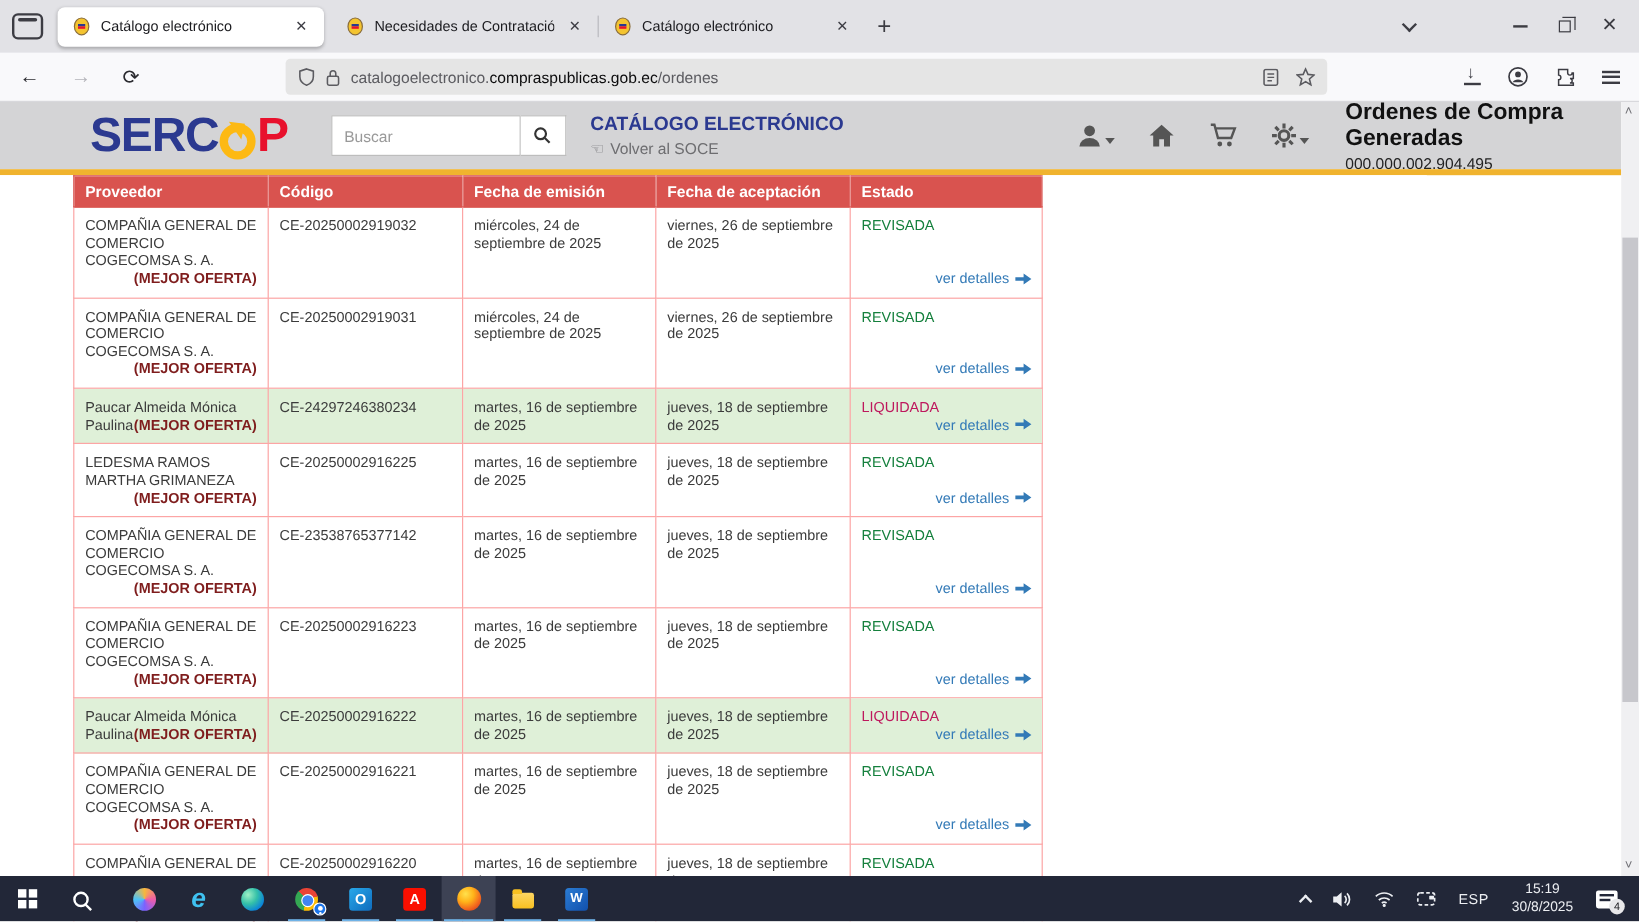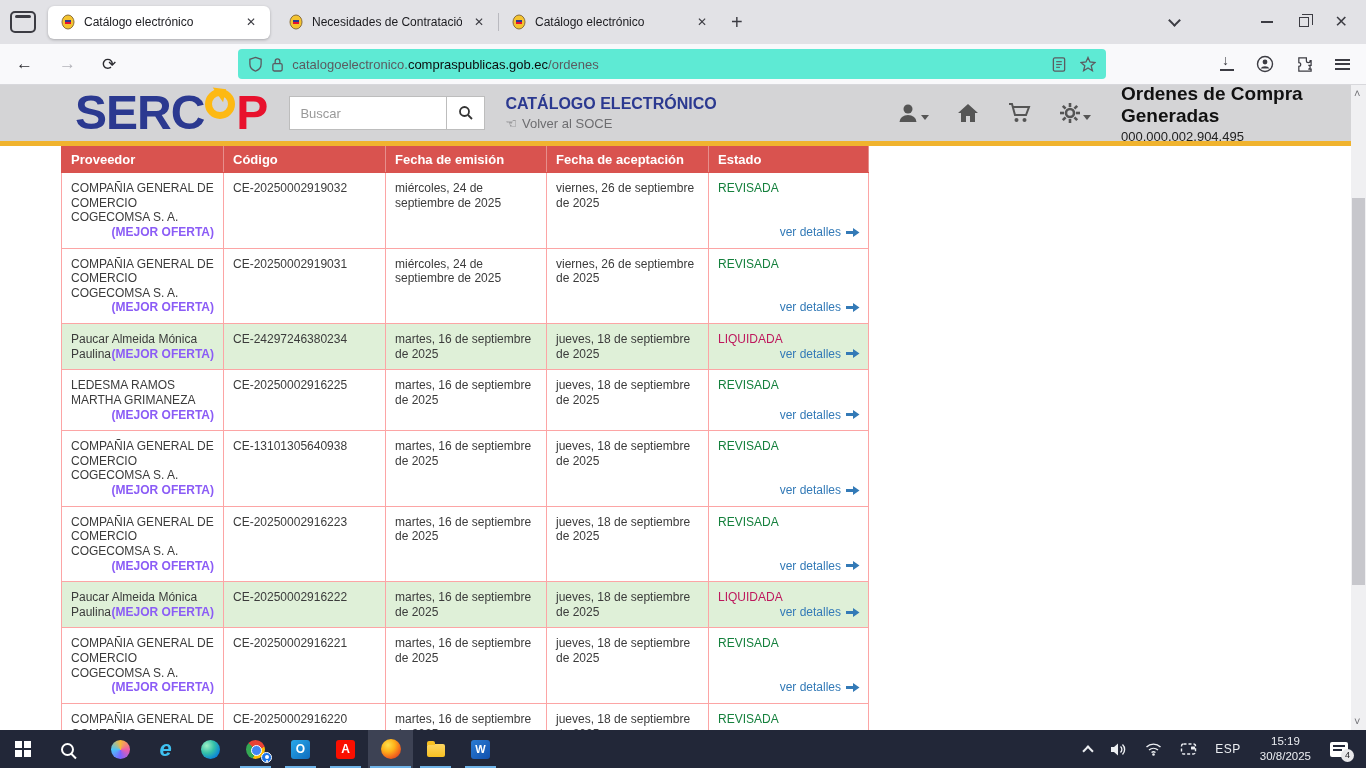--- a/index.html
+++ b/index.html
@@ -23,39 +23,39 @@
   .win-restore::before { content:""; position:absolute; top:-4px; left:2px; width:10px; height:10px; border:1.5px solid #3c3c43; border-bottom:none; border-left:none; }
   .win-close { font-size:16px; line-height:16px; }
 
   
   .crest { width:16px; height:16px; flex:0 0 16px; }
 
   
   .navbar { position:absolute; top:44px; left:0; right:0; height:41px; background:#f9f9fb; border-bottom:1px solid #d8d8dc; display:flex; align-items:center; }
   .nav-btn { font-size:17px; color:#2b2b30; padding:4px 10px; margin-left:6px; }
   .nav-btn.disabled { color:#b4b4ba; }
-  .urlbar { margin-left:112px; width:868px; height:30px; background:#5eead4; border-radius:4px; display:flex; align-items:center; padding:0 10px; gap:8px; }
+  .urlbar { margin-left:112px; width:868px; height:30px; background:#e5e5e5; border-radius:4px; display:flex; align-items:center; padding:0 10px; gap:8px; }
   .url-text { font-size:13px; color:#5b5b60; flex:1; white-space:nowrap; overflow:hidden; }
   .url-text .domain { color:#0c0c0d; }
   .urlbar-end { display:flex; align-items:center; gap:14px; }
   .toolbar-icons { display:flex; align-items:center; gap:22px; margin-left:auto; padding-right:16px; color:#3c3c43; }
   .dl-icon { position:relative; width:14px; height:14px; }
   .dl-icon::before { content:"↓"; position:absolute; top:-5px; left:2px; font-size:14px; font-weight:bold; }
   .dl-icon::after { content:""; position:absolute; bottom:0; left:0; width:14px; height:2px; background:#3c3c43; }
   .hamburger { width:15px; height:11px; border-top:2px solid #3c3c43; border-bottom:2px solid #3c3c43; position:relative; }
   .hamburger::after { content:""; position:absolute; top:2.5px; left:0; width:15px; height:2px; background:#3c3c43; }
 
   
   .site-header { position:absolute; top:85px; left:0; width:1351px; height:56px; background:#d4d4d6; display:flex; align-items:center; }
-  .logo { margin-left:75px; font-size:48px; font-weight:bold; letter-spacing:-1px; display:flex; align-items:flex-start; line-height:1; }
+  .logo { margin-left:75px; font-size:40px; font-weight:bold; letter-spacing:-1px; display:flex; align-items:flex-end; line-height:1; }
   .logo .p1 { color:#2b3990; }
   .logo .ring { width:30px; height:30px; border:7px solid #fdb913; border-radius:50%; margin:0 1px; position:relative; }
   .logo .ring::after { content:""; position:absolute; top:-9px; right:-3px; border-left:9px solid transparent; border-right:9px solid transparent; border-bottom:10px solid #fdb913; transform:rotate(55deg); }
   .logo .p2 { color:#e8112d; }
-  .searchwrap { display:flex; margin-left:22px; }
+  .searchwrap { display:flex; margin-left:36px; }
   .search-input { width:158px; height:34px; border:1px solid #bdbdbd; background:#fff; padding:0 10px; font-size:13px; color:#333; font-family:"Liberation Sans",sans-serif; }
   .search-input::placeholder { color:#999; }
   .search-btn { width:38px; height:34px; background:#fff; border:1px solid #bdbdbd; border-left:none; display:flex; align-items:center; justify-content:center; }
   .hdr-titles { margin-left:20px; }
   .hdr-title { font-size:16px; font-weight:bold; color:#2b3990; }
   .hdr-sub { font-size:13px; color:#6d6d70; margin-top:3px; display:flex; align-items:center; gap:5px; }
   .hdr-icons { display:flex; align-items:center; gap:28px; margin-left:auto; }
   .hicon { display:flex; align-items:flex-end; gap:2px; }
   .caret-dn { width:0; height:0; border-left:4px solid transparent; border-right:4px solid transparent; border-top:5px solid #555; margin-bottom:4px; }
   .hdr-counter { margin-left:30px; margin-right:22px; text-align:left; width:208px; }
@@ -70,21 +70,21 @@
   .pg-thumb { position:absolute; top:113px; left:1px; width:13px; height:387px; background:#c7c7cc; }
 
   
   .content { position:absolute; top:146px; left:0; width:1189px; height:584px; background:#fff; }
   table.orders { position:absolute; left:61px; top:0; width:807px; border-collapse:collapse; table-layout:fixed; }
   table.orders th { background:#d9534f; color:#fff; font-size:13px; font-weight:bold; text-align:left; padding:5px 9px; border:1px solid #d9534f; border-right:1px solid rgba(255,255,255,.35); }
   table.orders td { border:1px solid #fca5a5; font-size:12px; color:#3b3b3b; padding:8px 9px; vertical-align:top; line-height:1.22; }
   tr.tall td { height:59px; }
   tr.short td { height:45px; }
   tr.green td { background:#dff0d8; }
-  .offer { color:#8b5cf6; font-weight:bold; float:right; }
+  .offer { color:#7f1d1d; font-weight:bold; float:right; }
   .status-cell { position:relative; }
   .status { font-size:12px; }
   .st-warning { color:#15803d; }
   .st-success { color:#be185d; }
   .details { position:absolute; right:8px; bottom:8px; color:#337ab7; font-size:12px; display:flex; align-items:center; gap:5px; cursor:pointer; }
 
   
   .taskbar { position:absolute; bottom:0; left:0; right:0; height:38px; background:#222738; display:flex; align-items:stretch; color:#eceef2; }
   .tb-cell { width:45px; display:flex; align-items:center; justify-content:center; position:relative; }
   .tb-cell.active { background:#3d4254; }
@@ -374,21 +374,21 @@
           </svg>
         </span>
       </td>
     </tr>
 
     <tr class="tall">
       <td>
         <span>COMPAÑIA GENERAL DE COMERCIO COGECOMSA S. A.</span>
         <span class="offer">(MEJOR OFERTA)</span>
       </td>
-      <td>CE-13101305640938</td>
+      <td>CE-23538765377142</td>
       <td>martes, 16 de septiembre de 2025</td>
       <td>jueves, 18 de septiembre de 2025</td>
       <td class="status-cell">
         <span class="status st-warning">REVISADA</span>
         <span class="details">
           <span>ver detalles</span>
           <svg width="14" height="11" viewBox="0 0 14 11">
             <path d="M0 4 H7 V1 L13.5 5.5 L7 10 V7 H0 Z" fill="#337ab7"></path>
           </svg>
         </span>

